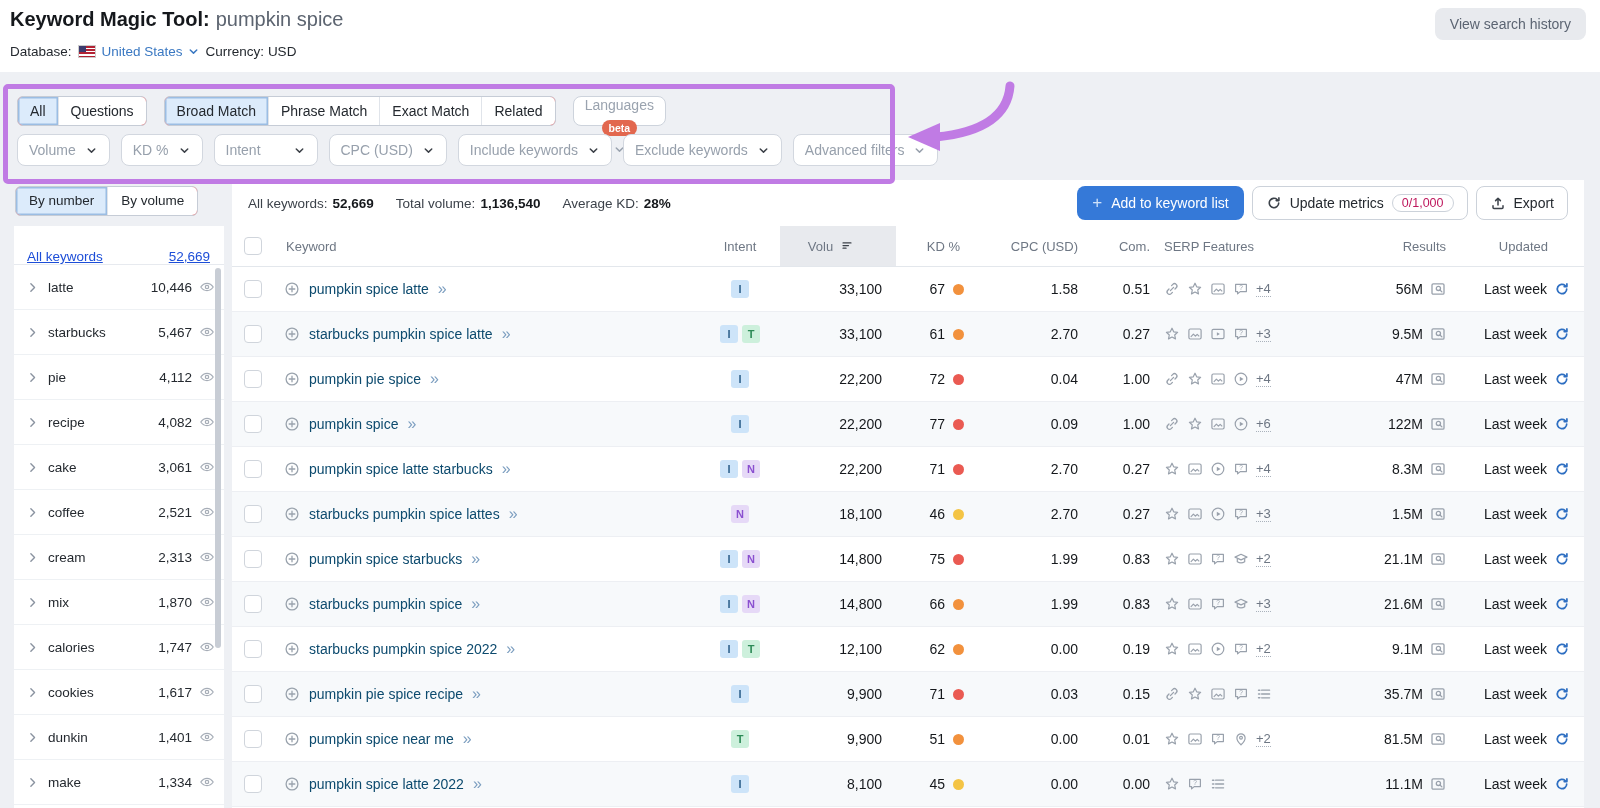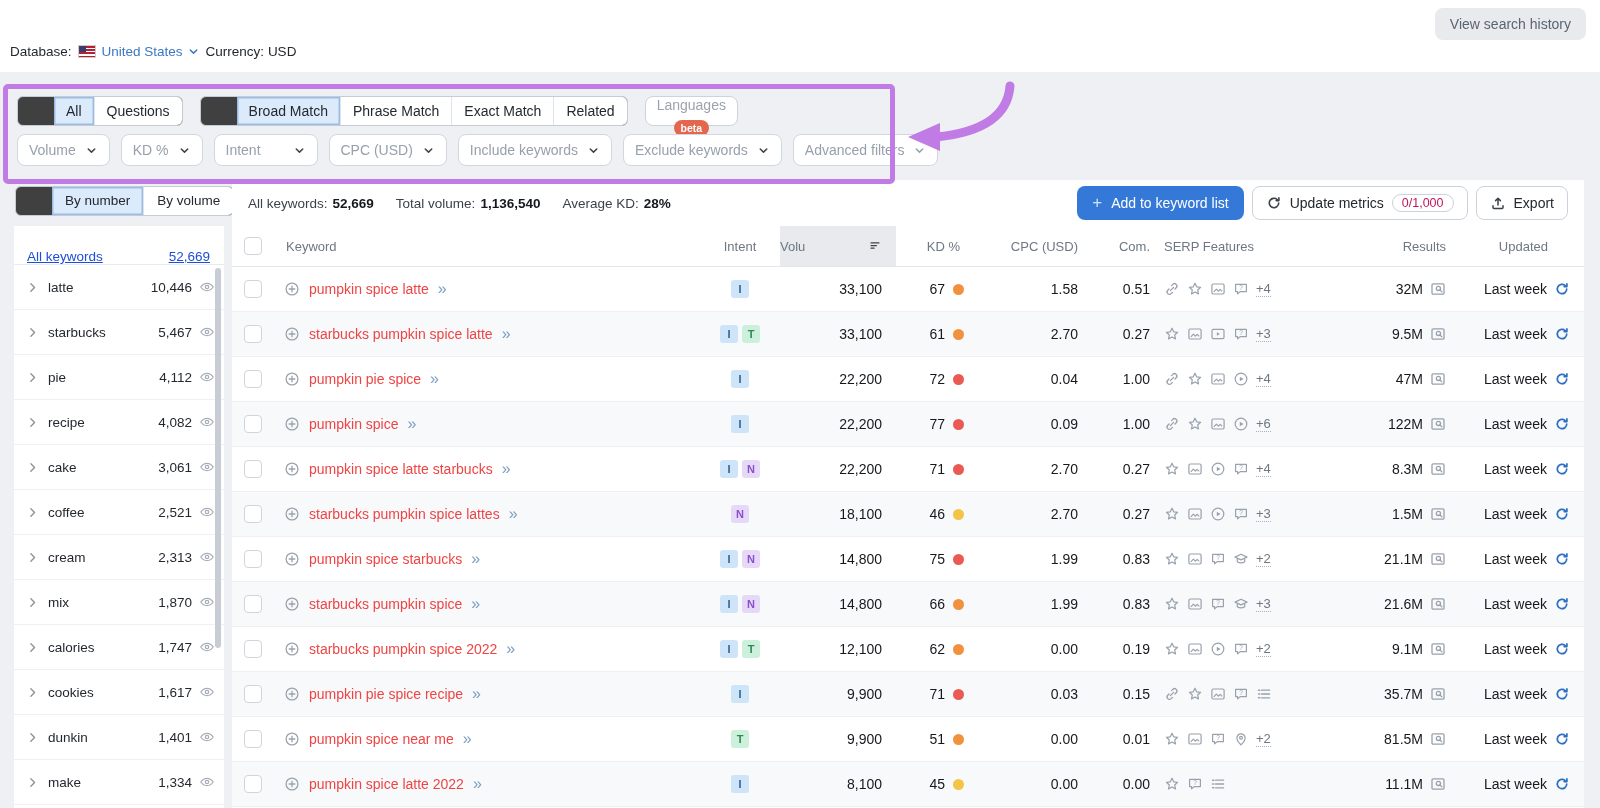--- a/index.html
+++ b/index.html
@@ -19,21 +19,21 @@
   .currency{color:#24292f;}
   .hist-btn{position:absolute;right:14px;top:8px;height:32px;padding:4px 15px;background:#e8eaee;
     border:none;border-radius:8px;font-size:14px;color:#5b6472;font-family:inherit;cursor:pointer;}
 
   
   .purple-box{position:absolute;left:3px;top:84px;width:882px;height:90px;border:5px solid #c07be4;
     border-radius:5px;pointer-events:none;z-index:6;}
   .annot-arrow{position:absolute;left:898px;top:78px;z-index:6;pointer-events:none;}
   .filter-row1{position:absolute;left:17px;top:96px;display:flex;align-items:center;gap:17px;z-index:2;}
   .filter-row2{position:absolute;left:17px;top:134px;display:flex;align-items:center;gap:11px;z-index:2;}
-  .seg{display:inline-flex;border:1px solid #c6ccd6;border-radius:6px;background:#404040;overflow:hidden;padding-left:36px;}
+  .seg{display:inline-flex;border:1px solid #c6ccd6;border-radius:6px;background:#ef4444;overflow:hidden;}
   .seg-item{padding:6px 12px;font-size:14px;color:#24292f;background:#fff;border:none;border-left:1px solid #e0e4ea;
     font-family:inherit;cursor:pointer;line-height:16px;}
   .seg-item:first-child{border-left:none;}
   .seg-item.selected{background:#dcebfb;box-shadow:inset 0 0 0 1.5px #9bbde3;}
   .lang-btn{display:inline-flex;align-items:center;gap:7px;padding:0 11px;height:30px;background:#fff;
     border:1px solid #cdd3dc;border-radius:8px;color:#9aa3af;font-size:14px;font-family:inherit;cursor:pointer;flex-direction:column;}
   .beta-badge{background:#e2674e;color:#fff;font-size:10.5px;font-weight:700;padding:2px 7px;border-radius:9px;}
   .pill{display:inline-flex;align-items:center;gap:9px;padding:0 11px;height:32px;background:#fff;
     border:1px solid #d2d7df;border-radius:8px;color:#97a0ac;font-size:14px;font-family:inherit;cursor:pointer;}
   .pill .chev{color:#3c4148;display:inline-flex;}
@@ -66,33 +66,33 @@
     font-size:14px;color:#24292f;display:flex;gap:8px;align-items:center;font-family:inherit;cursor:pointer;}
   .btn-ghost .icn{color:#3c424a;}
   .badge-pill{border:1px solid #ccd2da;border-radius:12px;padding:1px 9px;font-size:12.5px;color:#be185d;}
 
   .grid{display:grid;grid-template-columns:40px minmax(0,1fr) 80px 116px 76px 106px 72px 190px 106px 126px;
     align-items:center;padding:0 12px;}
   .thead{height:40px;font-size:13px;color:#6e7784;border-bottom:1px solid #e3e7ec;}
   .thead>div{height:100%;display:flex;align-items:center;}
   .th-kw{padding-left:2px;}
   .th-intent{justify-content:center;}
-  .th-vol{background:#e8eaee;justify-content:space-between;gap:7px;padding-right:14px;}
+  .th-vol{background:#e8eaee;justify-content:center;gap:7px;padding-right:14px;}
   .th-kd{justify-content:flex-end;padding-right:12px;}
   .th-cpc,.th-com,.th-res,.th-upd{justify-content:flex-end;}
   .th-upd{padding-right:24px;}
   .th-serp{padding-left:14px;}
   .sort-icn{display:inline-flex;color:#3c424a;}
 
   .trow{height:44px;border-bottom:1px solid #edeff3;font-size:14px;color:#15181c;}
   .trow.alt{background:#f7f9fb;}
   .cb{width:16px;height:16px;border:1.5px solid #d0d5dc;border-radius:4px;background:#fff;cursor:pointer;}
   .c-kw{display:flex;align-items:center;gap:9px;min-width:0;}
   .kw-plus{display:inline-flex;color:#9aa3ad;cursor:pointer;}
-  .kw-link{color:#ef4444;text-decoration:none;cursor:pointer;white-space:nowrap;}
+  .kw-link{color:#0c4a6e;text-decoration:none;cursor:pointer;white-space:nowrap;}
   .kw-arrows{color:#7d9fc0;font-size:16px;line-height:1;cursor:pointer;letter-spacing:-1px;}
   .c-intent{display:flex;gap:4px;justify-content:center;}
   .badge{min-width:18px;height:18px;border-radius:3px;font-size:11px;font-weight:700;display:inline-flex;
     align-items:center;justify-content:center;padding:0 4px;box-sizing:border-box;}
   .badge-I{background:#cde4f9;color:#33658f;}
   .badge-T{background:#cdf0dc;color:#2d8a57;}
   .badge-N{background:#e6d9f7;color:#8a4fd0;}
   .c-vol{text-align:right;padding-right:14px;}
   .c-kd{display:flex;justify-content:flex-end;align-items:center;gap:8px;padding-right:8px;}
   .kd-dot{width:11px;height:11px;border-radius:50%;}
@@ -107,20 +107,23 @@
   .icn{display:inline-flex;}
   .icn svg{width:16px;height:16px;display:block;}
   .icn.sm svg{width:13px;height:13px;}
 </style>
 </head>
 <body>
 
 <div class="page">
 
   <div class="top-header">
+    <h1 class="page-title">
+      <span class="t1">Keyword Magic Tool:</span><span class="t2">pumpkin spice</span>
+    </h1>
     <button class="hist-btn">View search history</button>
     <div class="meta-row">
       <span>Database:</span>
       <span class="us-flag"></span>
       <span class="db-link">
         <span>United States</span>
         <span class="icn sm">
             <svg viewBox="0 0 16 16">
               <path d="M4 6.2L8 10l4-3.8" fill="none" stroke="currentColor" stroke-width="1.8" stroke-linecap="round" stroke-linejoin="round"></path>
             </svg>
@@ -523,21 +526,21 @@
               </span>
               <span class="icn">
                 <svg viewBox="0 0 16 16">
                   <path d="M2.6 3.4h10.8v7.2H7.2l-2.6 2.3v-2.3H2.6z" fill="none" stroke="currentColor" stroke-width="1.2" stroke-linejoin="round"></path>
                   <text x="8" y="9.2" font-size="6.5" text-anchor="middle" fill="currentColor" stroke="none">?</text>
                 </svg>
               </span>
               <span class="serp-more">+4</span>
             </div>
     <div class="c-res">
-      <span>32M</span>
+      <span>56M</span>
       <span class="icn">
                 <svg viewBox="0 0 16 16">
                   <rect x="2" y="2.8" width="12" height="10.4" rx="1.2" fill="none" stroke="currentColor" stroke-width="1.3"></rect>
                   <circle cx="8.4" cy="7.4" r="2.1" fill="none" stroke="currentColor" stroke-width="1.3"></circle>
                   <path d="M10 9l1.9 1.9" fill="none" stroke="currentColor" stroke-width="1.3" stroke-linecap="round"></path>
                 </svg>
               </span>
     </div>
     <div class="c-upd">
       <span>Last week</span>

